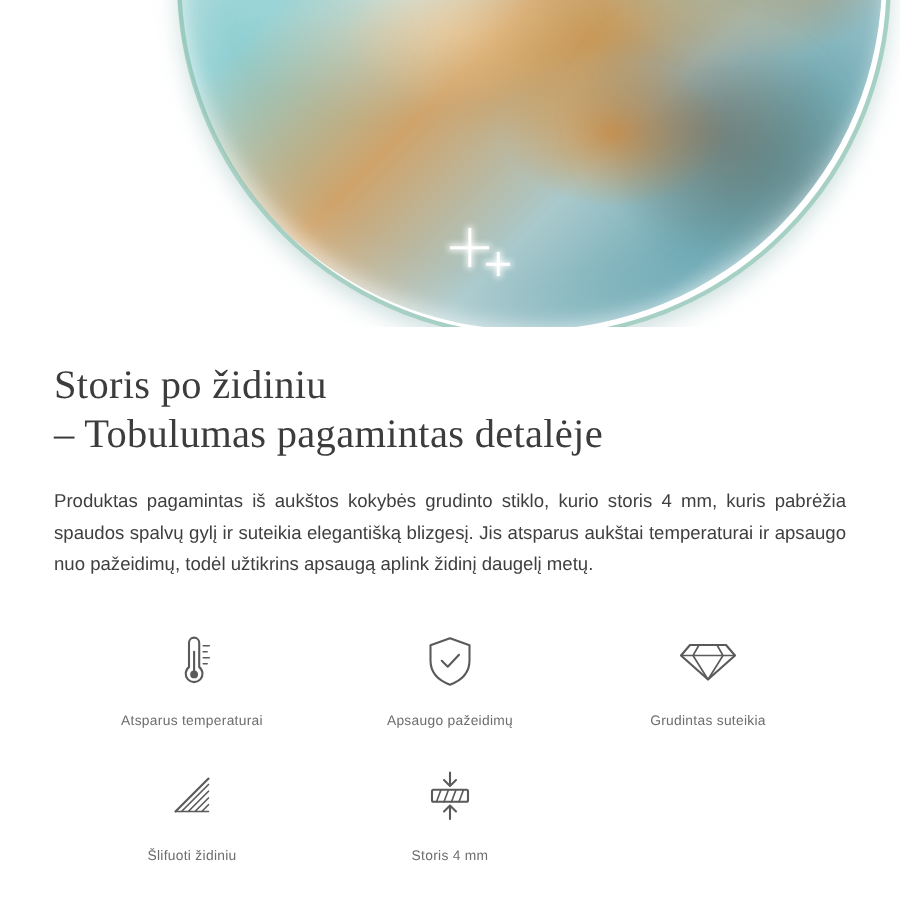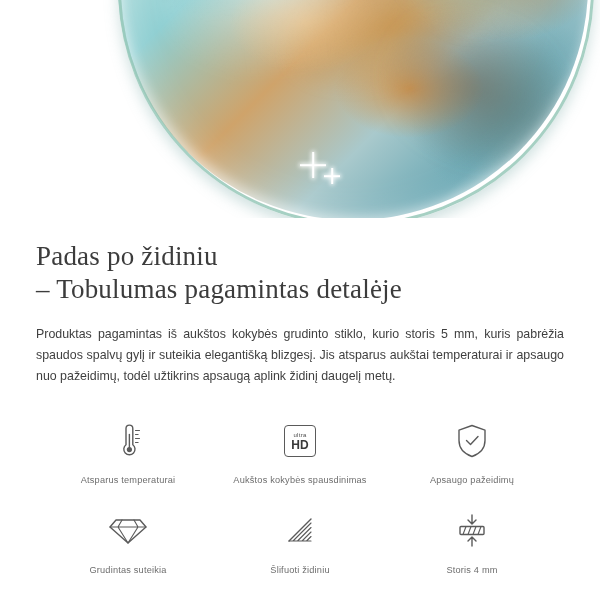--- a/index.html
+++ b/index.html
@@ -232,49 +232,40 @@
       <div class="swirl-d"></div>
     </div>
     <div class="hero-edge"></div>
     <div class="sparkle s1"></div>
     <div class="sparkle s2"></div>
   </div>
 
   <div class="content">
 
     <h1 class="headline">
-      <span>Padas po židiniu</span>
+      <span>Storis po židiniu</span>
       <span class="line2">– Tobulumas pagamintas detalėje</span>
     </h1>
 
-    <p class="body-copy">Produktas pagamintas iš aukštos kokybės grudinto stiklo, kurio storis 5 mm, kuris pabrėžia spaudos spalvų gylį ir suteikia elegantišką blizgesį. Jis atsparus aukštai temperaturai ir apsaugo nuo pažeidimų, todėl užtikrins apsaugą aplink židinį daugelį metų.</p>
+    <p class="body-copy">Produktas pagamintas iš aukštos kokybės grudinto stiklo, kurio storis 4 mm, kuris pabrėžia spaudos spalvų gylį ir suteikia elegantišką blizgesį. Jis atsparus aukštai temperaturai ir apsaugo nuo pažeidimų, todėl užtikrins apsaugą aplink židinį daugelį metų.</p>
 
     <div class="features">
 
       <div class="feature">
         <div class="feature-icon">
           <svg width="34" height="38" viewBox="0 0 34 38">
             <path class="stroke" d="M15 6.5a3.4 3.4 0 0 1 6.8 0v16.2a5.6 5.6 0 1 1-6.8 0z"></path>
             <path class="stroke" d="M18.4 12.5v13.4"></path>
             <circle cx="18.4" cy="27.6" r="2.6" fill="#5a5a5a" stroke="none"></circle>
             <path class="stroke-thin" d="M24.5 8.5h4M24.5 12.5h2.6M24.5 16.5h4M24.5 20.5h2.6"></path>
           </svg>
         </div>
         <div class="feature-label">Atsparus temperaturai</div>
       </div>
 
-      <div class="feature">
-        <div class="feature-icon">
-          <div class="ultrahd-box">
-            <span class="u1">ultra</span>
-            <span class="u2">HD</span>
-          </div>
-        </div>
-        <div class="feature-label">Aukštos kokybės spausdinimas</div>
-      </div>
 
       <div class="feature">
         <div class="feature-icon">
           <svg width="36" height="40" viewBox="0 0 36 40">
             <path class="stroke" d="M18 4.5 31 9.2v10.2c0 8.3-5.6 13.4-13 16.1-7.4-2.7-13-7.8-13-16.1V9.2z"></path>
             <path class="stroke" d="m12.5 19.5 4 4 7.5-8"></path>
           </svg>
         </div>
         <div class="feature-label">Apsaugo pažeidimų</div>
       </div>

